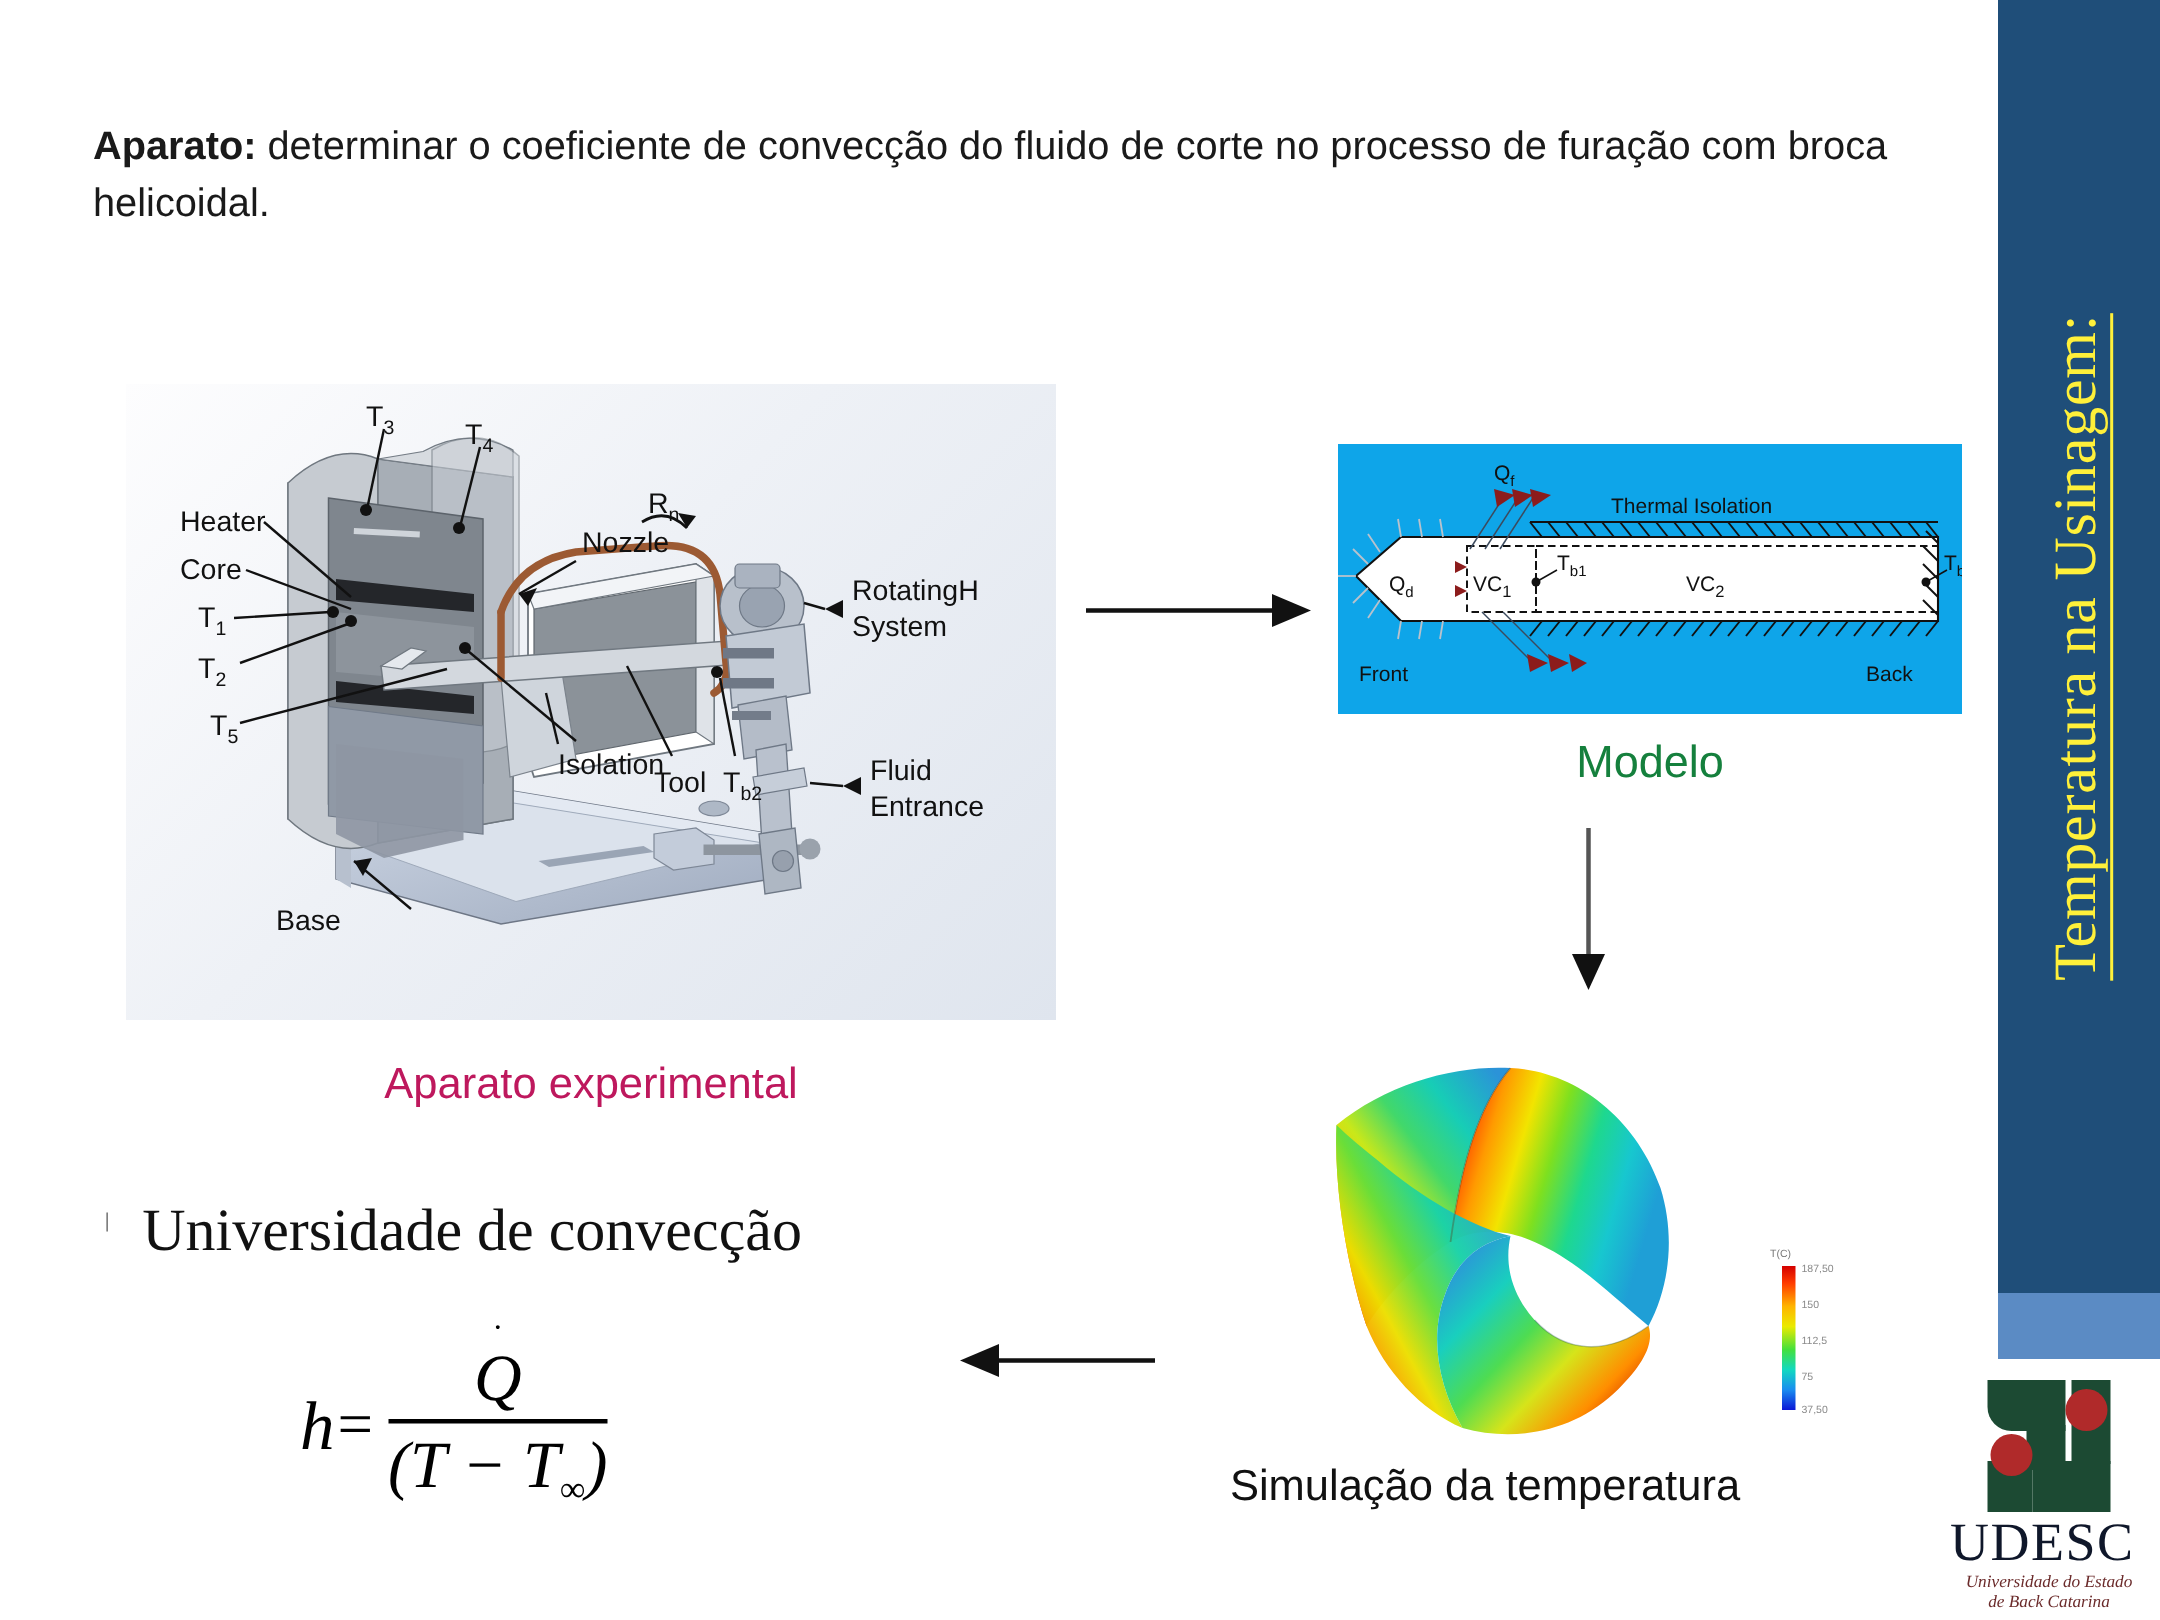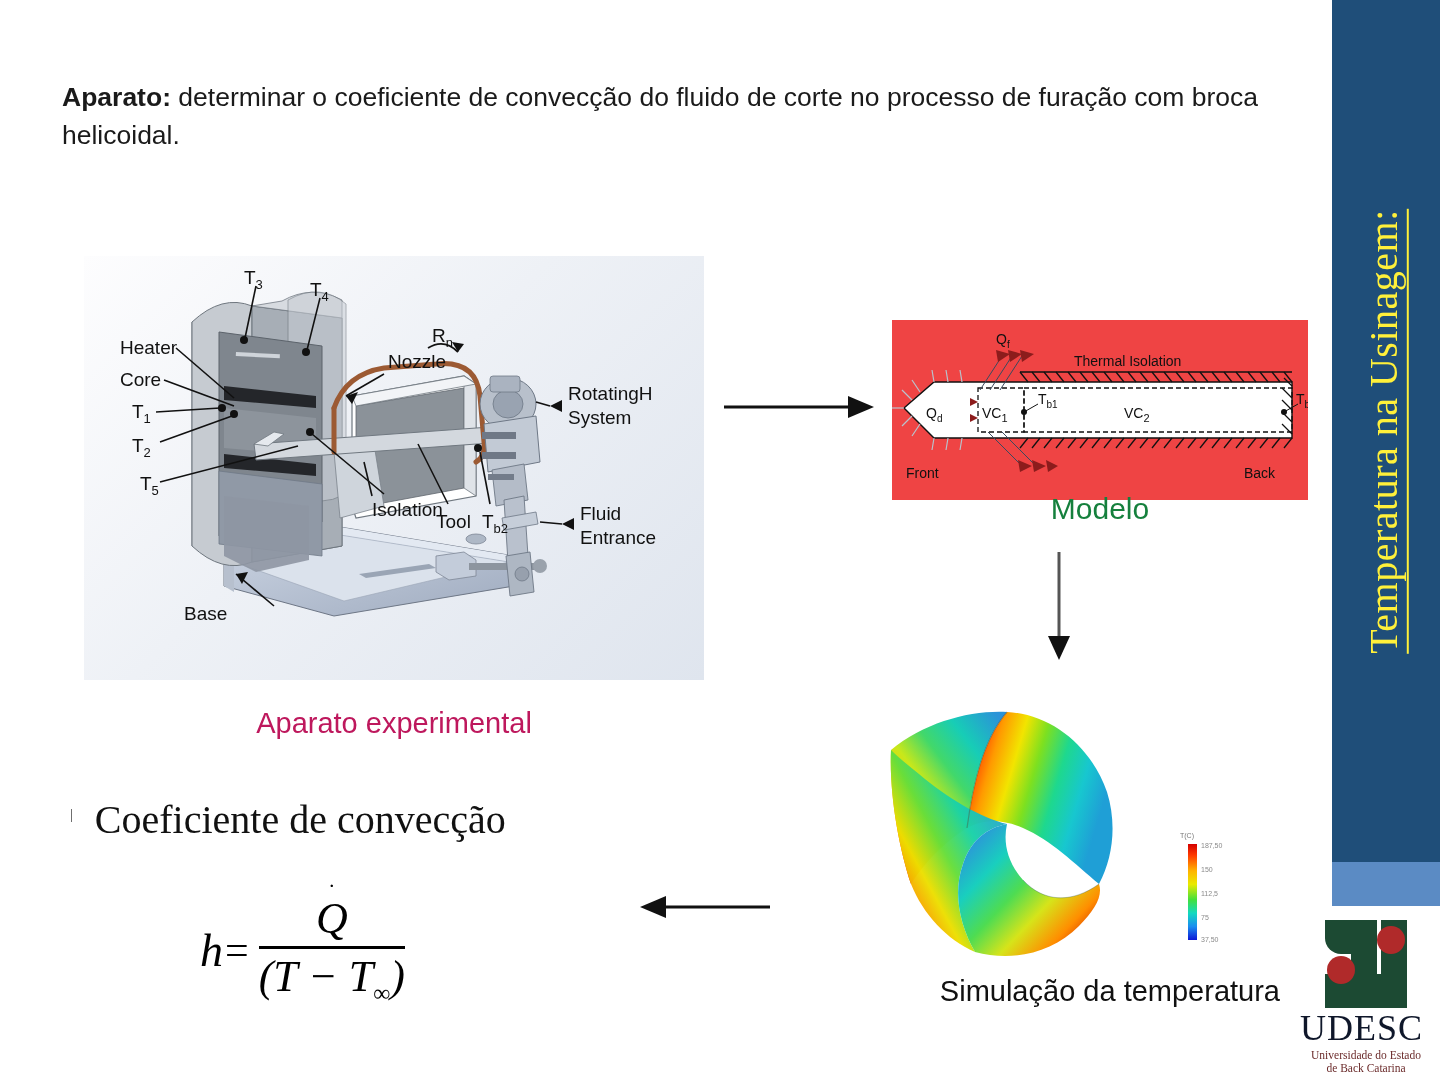--- a/index.html
+++ b/index.html
@@ -40,21 +40,21 @@
   .lg-bl{position:absolute;left:14px;top:54px;width:30px;height:34px;background:#1C4A33;}
   .lg-br{position:absolute;left:44px;top:54px;width:52px;height:34px;background:#1C4A33;}
   .lg-c1{position:absolute;left:66px;top:6px;width:28px;height:28px;border-radius:50%;background:#B02A2A;}
   .lg-c2{position:absolute;left:16px;top:36px;width:28px;height:28px;border-radius:50%;background:#B02A2A;}
   .logo-word{
     text-align:left;font-family:"Liberation Serif",serif;
     font-size:36px;color:#0f172a;letter-spacing:1px;line-height:1;margin-top:2px;
   }
   .logo-sub{
     text-align:center;font-family:"Liberation Serif",serif;
-    font-size:11.5px;color:#6B2B2B;line-height:1.15;margin-top:3px;
+    font-size:11.5px;color:#6B2B2B;line-height:1.15;margin-top:3px;font-style:italic;
   }
 
   
   .objective{
     position:absolute;left:62px;top:78px;width:1215px;
     font-size:26.5px;color:#1a1a1a;line-height:1.45;
   }
   .objective b{font-weight:bold;}
 
   
@@ -63,31 +63,31 @@
     background:linear-gradient(135deg,#fdfdfe 0%,#eef1f6 45%,#dfe5ee 100%);
     overflow:hidden;
   }
   .apparatus svg{display:block;}
   .cap-apparatus{
     position:absolute;left:84px;top:707px;width:620px;text-align:center;
     font-size:29px;color:#be185d;
   }
 
   
-  .model{position:absolute;left:892px;top:320px;width:416px;height:180px;background:#ef4444;}
+  .model{position:absolute;left:892px;top:296px;width:416px;height:180px;background:#0ea5e9;}
   .cap-model{
     position:absolute;left:892px;top:492px;width:416px;text-align:center;
     font-size:30px;color:#15803d;
   }
 
   
   .simulation{position:absolute;left:855px;top:688px;width:320px;height:286px;}
   .colorbar{position:absolute;left:1178px;top:830px;width:72px;height:118px;}
   .cap-sim{
-    position:absolute;left:700px;top:975px;width:580px;text-align:right;
+    position:absolute;left:700px;top:975px;width:580px;text-align:center;
     font-size:29px;color:#111;
   }
 
   
   .bullet-row{position:absolute;left:70px;top:800px;width:620px;display:flex;align-items:flex-start;}
   .bullet-mark{
     font-family:"Liberation Serif",serif;font-size:14px;color:#333;
     margin-right:22px;margin-top:8px;line-height:1;
   }
   .bullet-text{
@@ -507,21 +507,21 @@
         <text x="23" y="66">112,5</text>
         <text x="23" y="90">75</text>
         <text x="23" y="112">37,50</text>
       </g>
     </svg>
   </div>
   <div class="cap-sim">Simulação da temperatura</div>
 
   <div class="bullet-row">
     <span class="bullet-mark">|</span>
-    <span class="bullet-text">Coeficiente de convecção</span>
+    <span class="bullet-text">Universidade de convecção</span>
   </div>
 
   <div class="formula">
     <div class="frm">
       <span class="lhs">h</span>
       <span class="eq">=</span>
       <span class="frac">
         <span class="num">
           <span class="dot">˙</span><span>Q</span>
         </span>

